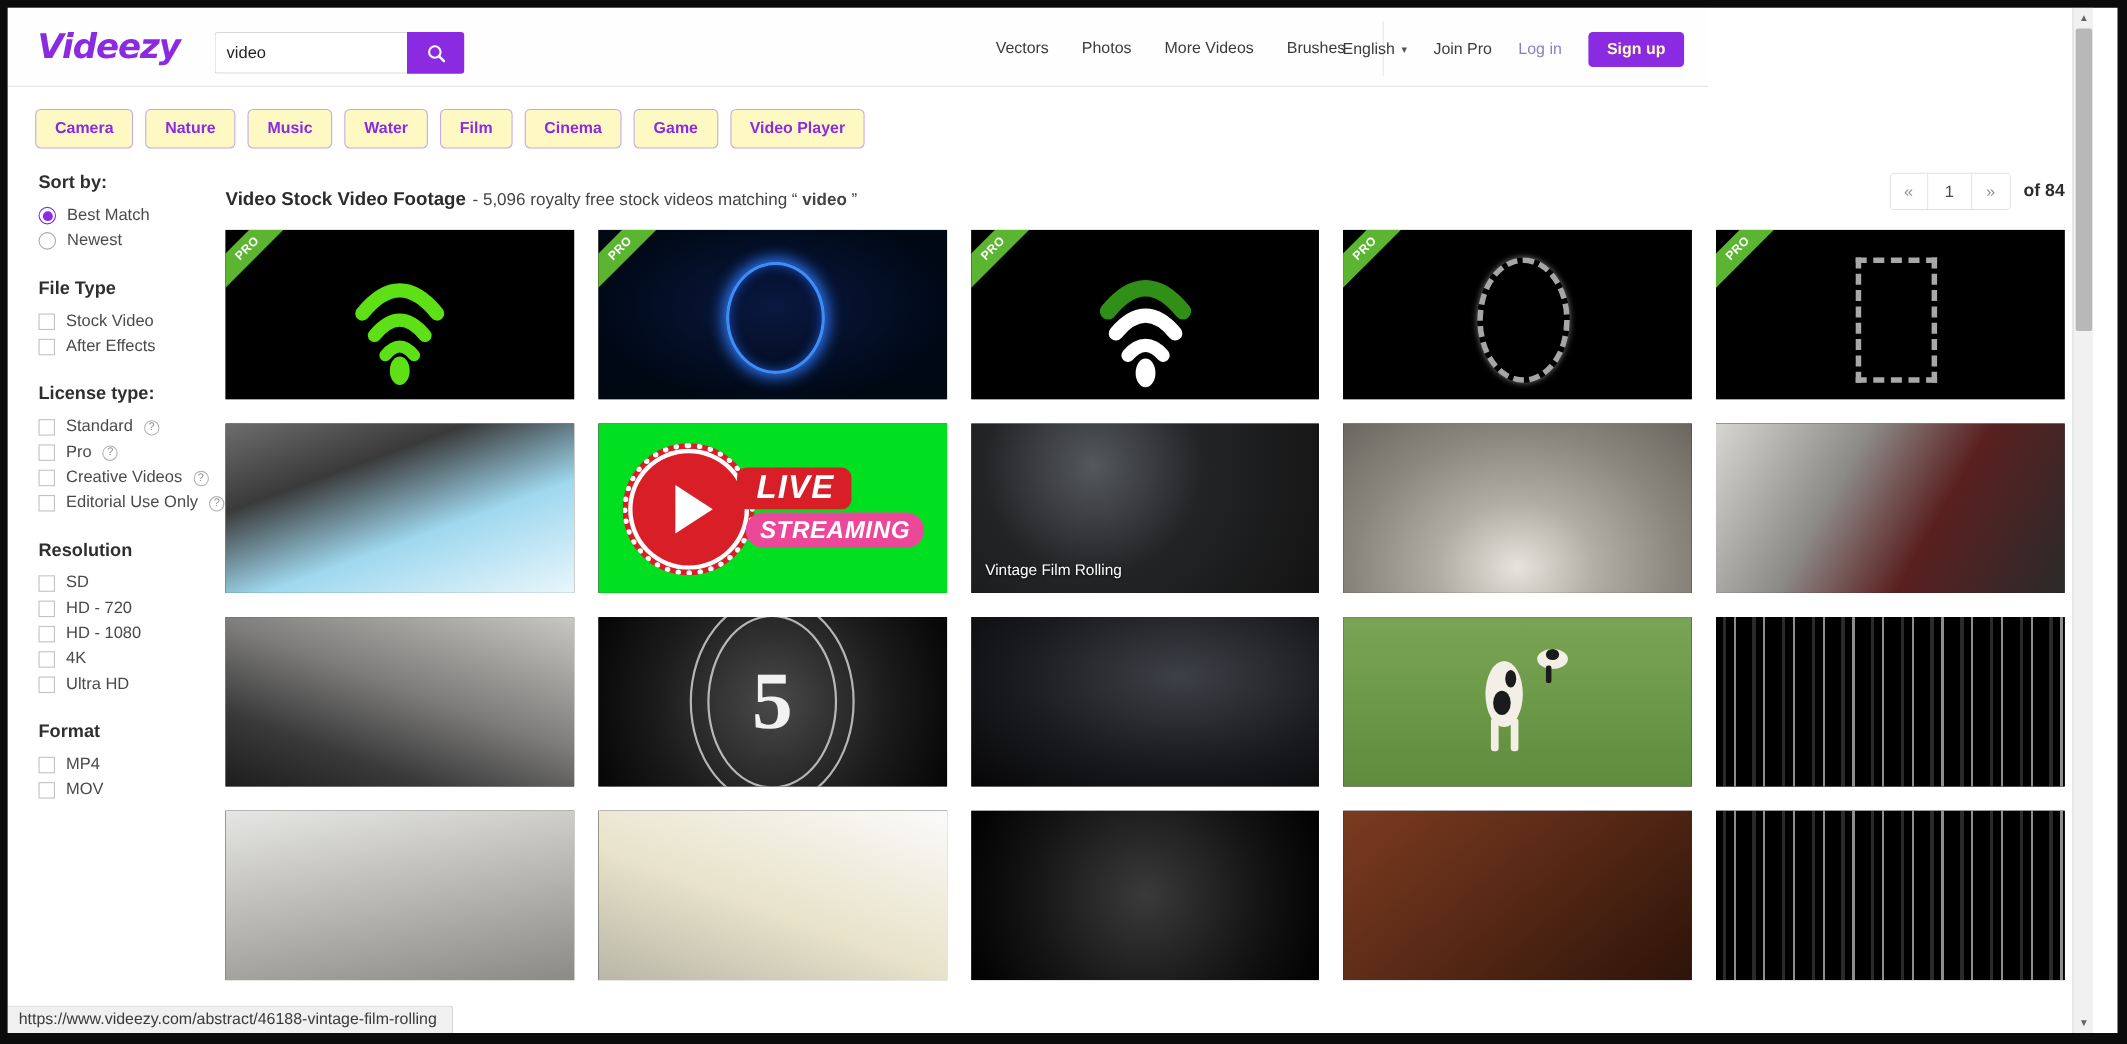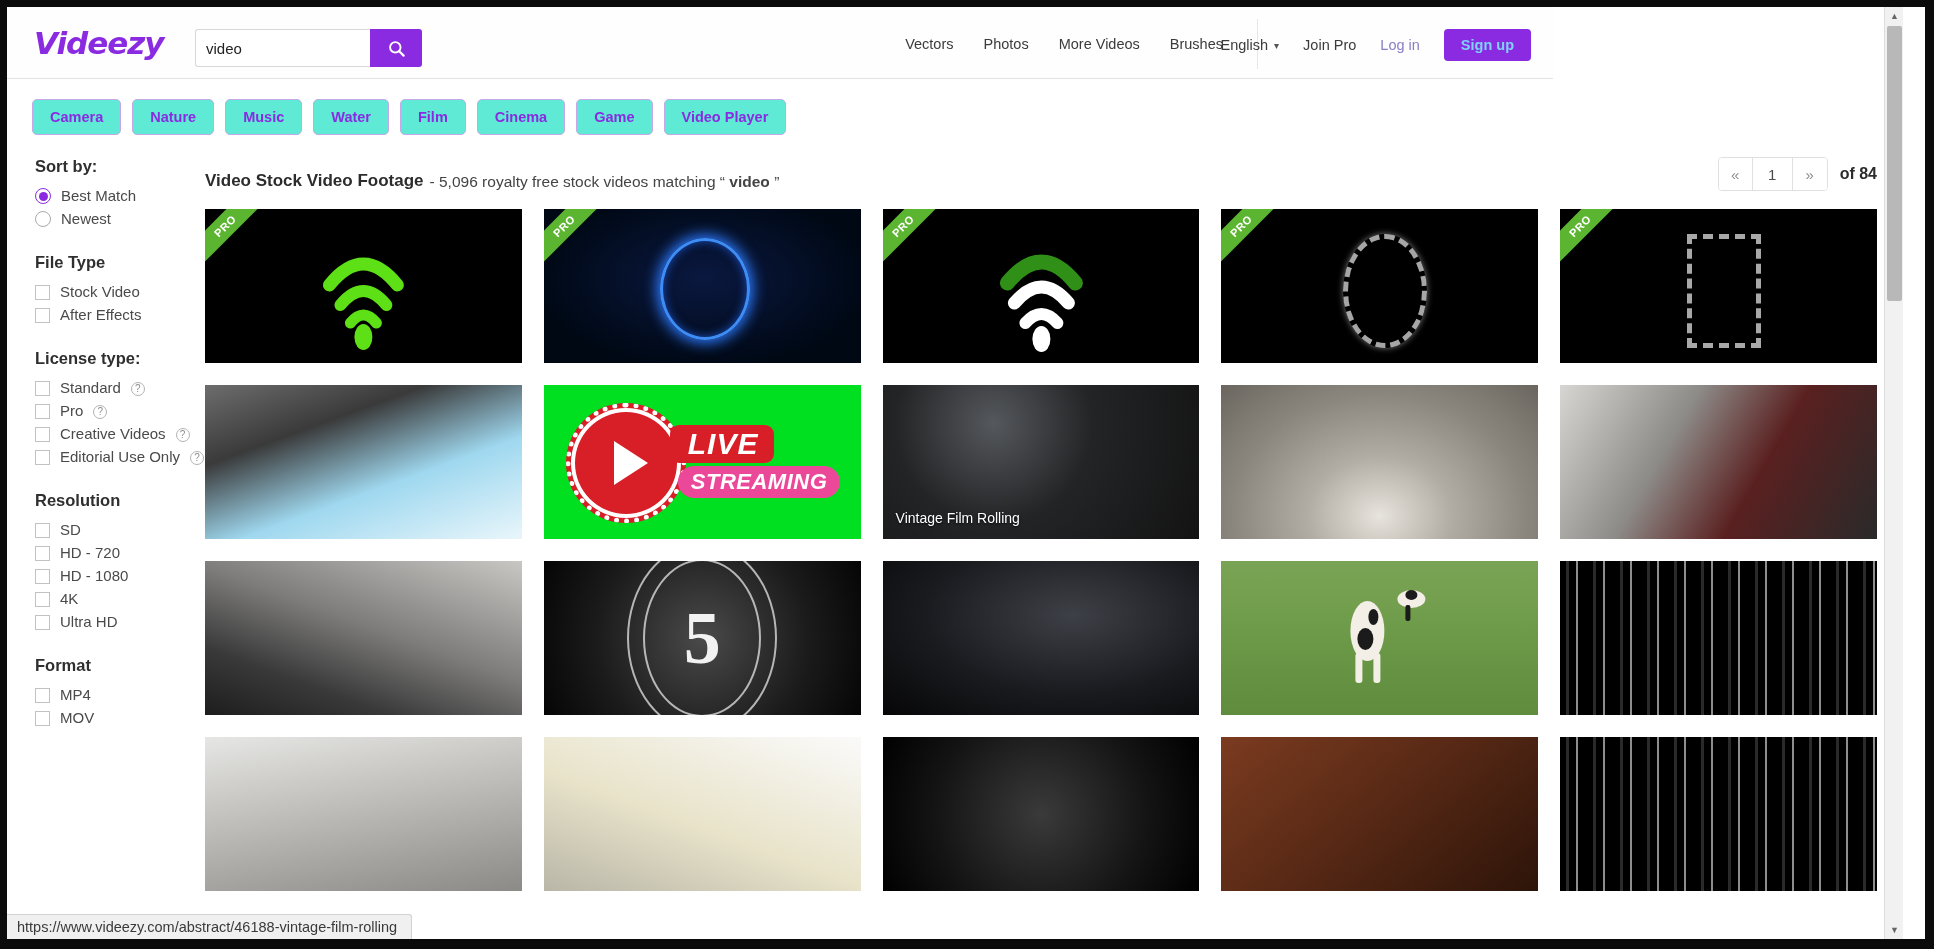--- a/index.html
+++ b/index.html
@@ -78,38 +78,38 @@
   }
   .nav-right {
     position: absolute; right: 22px; top: 22px;
     display: flex; align-items: center; gap: 24px; margin-left: 46px;
   }
   .lang { display: flex; align-items: center; gap: 6px; font-size: 14.5px; color: #3b3b3b; cursor: pointer; }
   .caret { font-size: 10px; color: #555; }
   .nav-right a { font-size: 14.5px; color: #3b3b3b; text-decoration: none; white-space: nowrap; }
   .nav-right a.muted { color: #8a7fc4; }
   .signup {
-    background: #8a2be2; color: #7dd3fc; border: none;
+    background: #8a2be2; color: #fef9c3; border: none;
     padding: 8px 17px; border-radius: 4px;
     font-size: 14.5px; font-weight: 700; cursor: pointer;
     font-family: "Liberation Sans", sans-serif;
     text-align: right;
   }
 
   
   .pills {
     display: flex; gap: 11px;
     padding: 20px 0 0 25px;
   }
   .pill {
     border: 1px solid #c6a8e8;
     border-radius: 5px;
     padding: 9px 17px;
     font-size: 14.5px; font-weight: 700;
-    color: #8a2be2; background: #5eead4;
+    color: #8a2be2; background: #fef9c3;
     cursor: pointer; white-space: nowrap;
   }
 
   
   .body-wrap { display: flex; padding-top: 22px; }
 
   
   .sidebar { width: 198px; padding-left: 28px; flex: none; }
   .sb-title {
     font-size: 16.5px; font-weight: 700; color: #2f2f2f;

